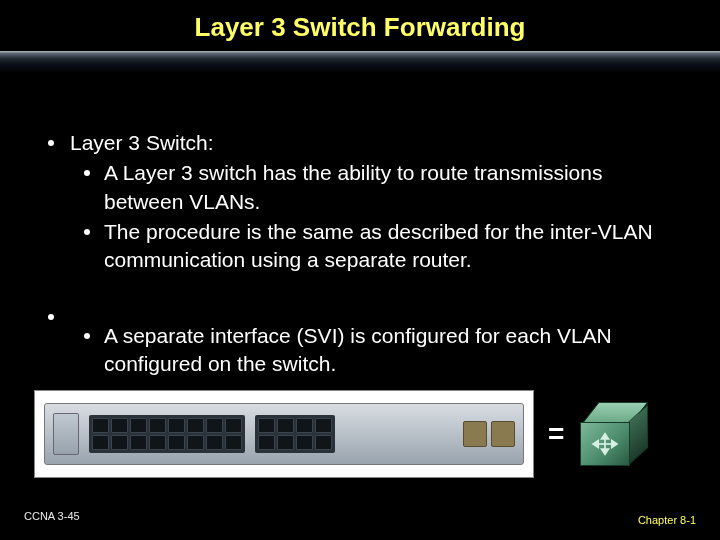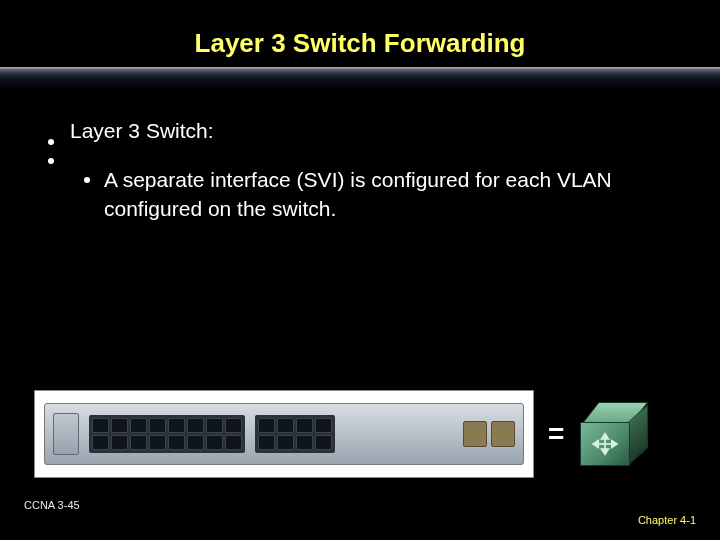--- a/index.html
+++ b/index.html
@@ -14,42 +14,43 @@
     width: 720px;
     height: 540px;
     position: relative;
     background: linear-gradient(to bottom, #000 0%, #000 100%);
   }
   .title {
     text-align: center;
     font-size: 26px;
     font-weight: bold;
     color: #ffff66;
-    padding-top: 28px;
+    padding-top: 12px;
     padding-bottom: 8px;
     text-shadow: 1px 1px 2px rgba(0,0,0,0.6);
   }
   .title-bar {
     height: 22px;
     background: linear-gradient(to bottom,
       #b0b8c0 0%, #5a6470 12%, #202830 35%, #0a1018 60%, #000 100%);
     margin: 0;
   }
   .content {
     padding: 28px 40px 0 40px;
     font-size: 21px;
     line-height: 1.35;
   }
   .lvl1 {
     margin-left: 8px;
   }
   .lvl1-item {
     display: flex;
-    align-items: flex-end;
+    align-items: flex-start;
     margin-bottom: 2px;
+    margin-top: 28px;
   }
   .lvl2 {
     margin-left: 36px;
   }
   .lvl2-item {
     display: flex;
     align-items: flex-start;
     margin-bottom: 2px;
   }
   .bullet-dot {
@@ -161,21 +162,21 @@
   .cube-side  { width: 20px; height: 44px; top: 22px; left: 50px; transform: skewY(-42deg); transform-origin: top left; background: linear-gradient(#3a6a50,#1e3a2a); }
   .arrows {
     position: absolute;
     top: 30px; left: 10px;
     width: 34px; height: 28px;
   }
   .arrows svg { width: 100%; height: 100%; }
   .footer-left {
     position: absolute;
     left: 24px;
-    bottom: 29px;
+    bottom: 18px;
     font-size: 11px;
     color: #eaeaea;
     text-align: right;
   }
   .footer-right {
     position: absolute;
     right: 24px;
     bottom: 14px;
     font-size: 11px;
     color: #ffff66;
@@ -188,20 +189,30 @@
 
   <div class="title">Layer 3 Switch Forwarding</div>
   <div class="title-bar"></div>
 
   <div class="content">
 
     <div class="lvl1">
       <div class="lvl1-item">
         <span class="bullet-dot"></span>
         <span class="txt">Layer 3 Switch:</span>
+      </div>
+      <div class="lvl2">
+        <div class="lvl2-item">
+          <span class="bullet-sub"></span>
+          <span class="txt">A Layer 3 switch has the ability to route transmissions between VLANs.</span>
+        </div>
+        <div class="lvl2-item">
+          <span class="bullet-sub"></span>
+          <span class="txt">The procedure is the same as described for the inter-VLAN communication using a separate router.</span>
+        </div>
       </div>
 
       <div class="lvl1-item">
         <span class="bullet-dot"></span>
       </div>
       <div class="lvl2">
         <div class="lvl2-item">
           <span class="bullet-sub"></span>
           <span class="txt">A separate interface (SVI) is configured for each VLAN configured on the switch.</span>
         </div>
@@ -263,15 +274,15 @@
             <polygon points="6,16 12,12 12,20"></polygon>
             <polygon points="20,4 16,10 24,10"></polygon>
             <polygon points="20,28 16,22 24,22"></polygon>
           </g>
         </svg>
       </div>
     </div>
   </div>
 
   <div class="footer-left">CCNA 3-45</div>
-  <div class="footer-right">Chapter 4-1</div>
+  <div class="footer-right">Chapter 8-1</div>
 
 </div>
 
 </body></html>

